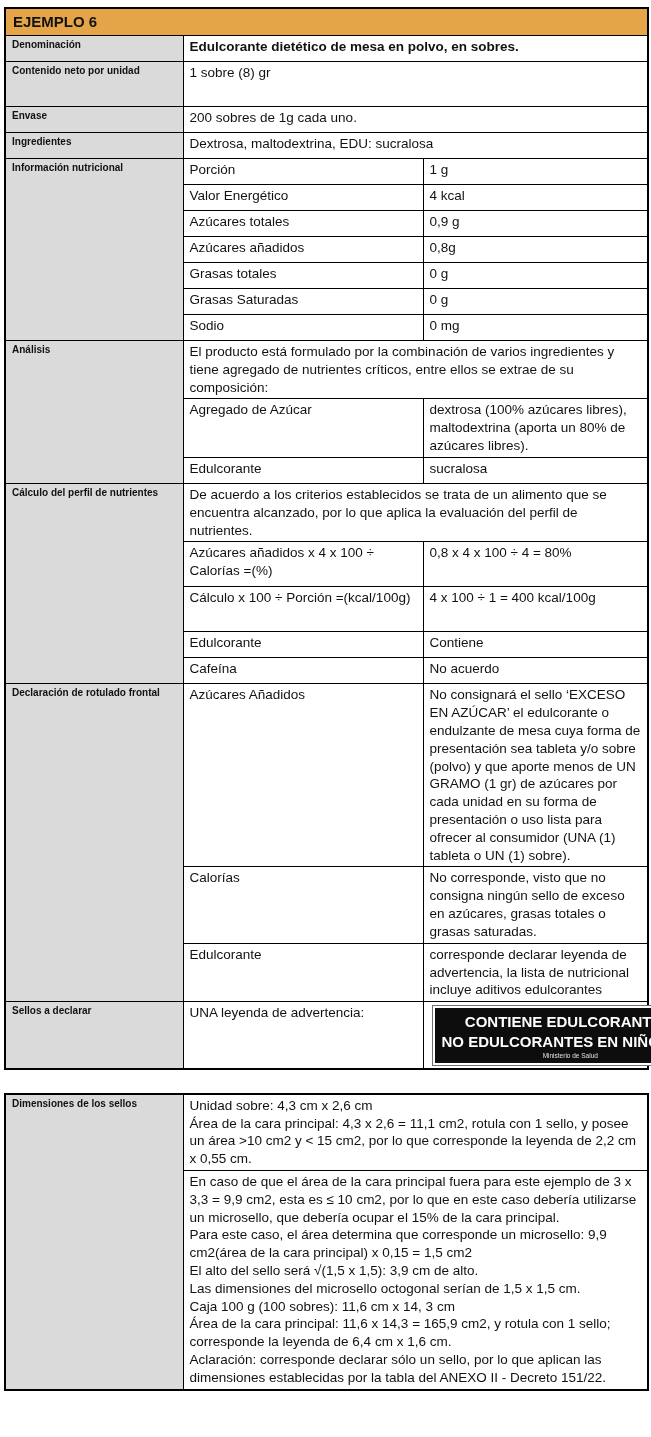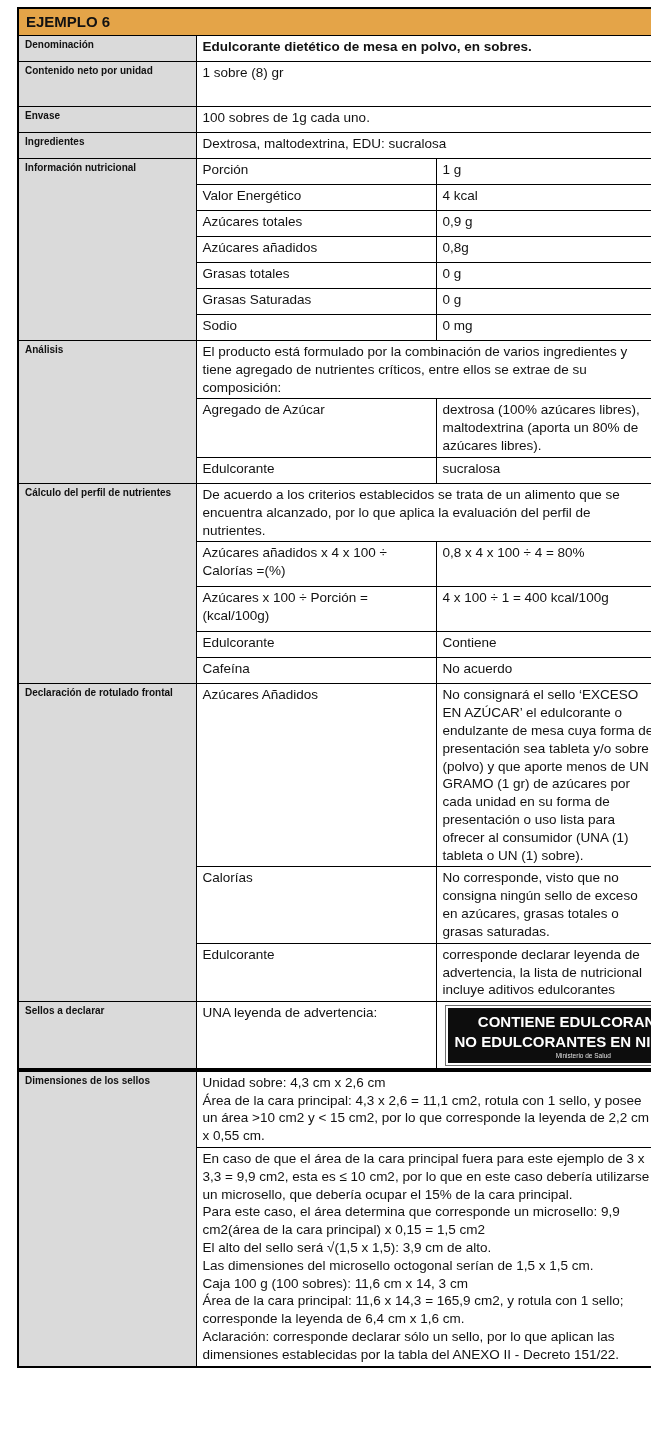--- a/index.html
+++ b/index.html
@@ -6,33 +6,33 @@
     margin: 0;
     padding: 0;
     background: #ffffff;
     font-family: "Liberation Sans", "DejaVu Sans", sans-serif;
     color: #121212;
   }
   .page {
     width: 651px;
     height: 1437px;
     box-sizing: border-box;
-    padding: 7px 4px 0 17px;
+    padding: 7px 4px 0 4px;
     background: #ffffff;
   }
   table {
     border-collapse: collapse;
     width: 643px;
     table-layout: fixed;
   }
   .main-table, .dim-table {
     border: 2px solid #000;
   }
   .dim-table {
-    margin-top: 0;
+    margin-top: 23px;
   }
   td {
     border: 1px solid #000;
     padding: 2px 6px;
     font-size: 13.5px;
     line-height: 1.32;
     vertical-align: top;
     word-wrap: break-word;
   }
   .header-cell {
@@ -103,21 +103,21 @@
       <td class="bold" colspan="2">Edulcorante dietético de mesa en polvo, en sobres.</td>
     </tr>
 
     <tr>
       <td class="label h42">Contenido neto por unidad</td>
       <td colspan="2" class="h42">1 sobre (8) gr</td>
     </tr>
 
     <tr class="r24">
       <td class="label">Envase</td>
-      <td colspan="2">100 sobres de 1g cada uno.</td>
+      <td colspan="2">200 sobres de 1g cada uno.</td>
     </tr>
 
     <tr class="r24">
       <td class="label">Ingredientes</td>
       <td colspan="2">Dextrosa, maltodextrina, EDU: sucralosa</td>
     </tr>
 
     <tr class="r24">
       <td class="label" rowspan="7">Información nutricional</td>
       <td>Porción</td>
@@ -163,21 +163,21 @@
 
     <tr>
       <td class="label" rowspan="5">Cálculo del perfil de nutrientes</td>
       <td colspan="2">De acuerdo a los criterios establecidos se trata de un alimento que se encuentra alcanzado, por lo que aplica la evaluación del perfil de nutrientes.</td>
     </tr>
     <tr>
       <td class="h42">Azúcares añadidos x 4 x 100 ÷ Calorías =(%)</td>
       <td class="h42">0,8 x 4 x 100 ÷ 4 = 80%</td>
     </tr>
     <tr>
-      <td class="h42">Azúcares x 100 ÷ Porción =(kcal/100g)</td>
+      <td class="h42">Cálculo x 100 ÷ Porción =(kcal/100g)</td>
       <td class="h42">4 x 100 ÷ 1 = 400 kcal/100g</td>
     </tr>
     <tr class="r24">
       <td>Edulcorante</td>
       <td>Contiene</td>
     </tr>
     <tr class="r24">
       <td>Cafeína</td>
       <td>No acuerdo</td>
     </tr>

